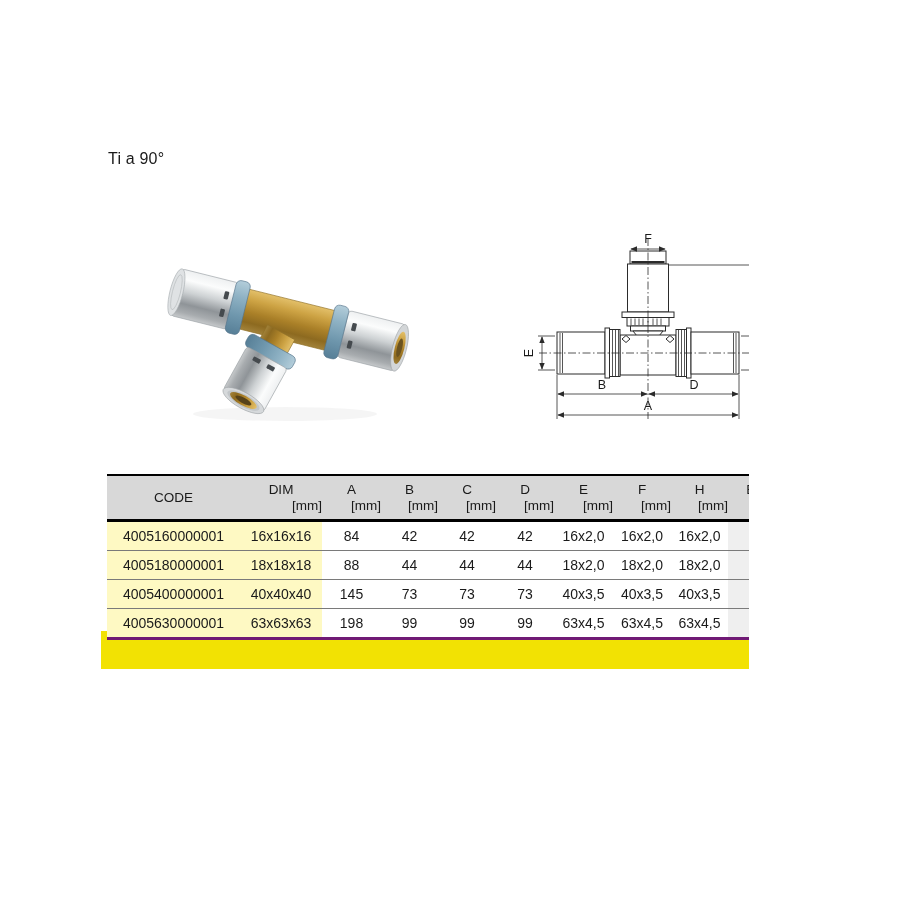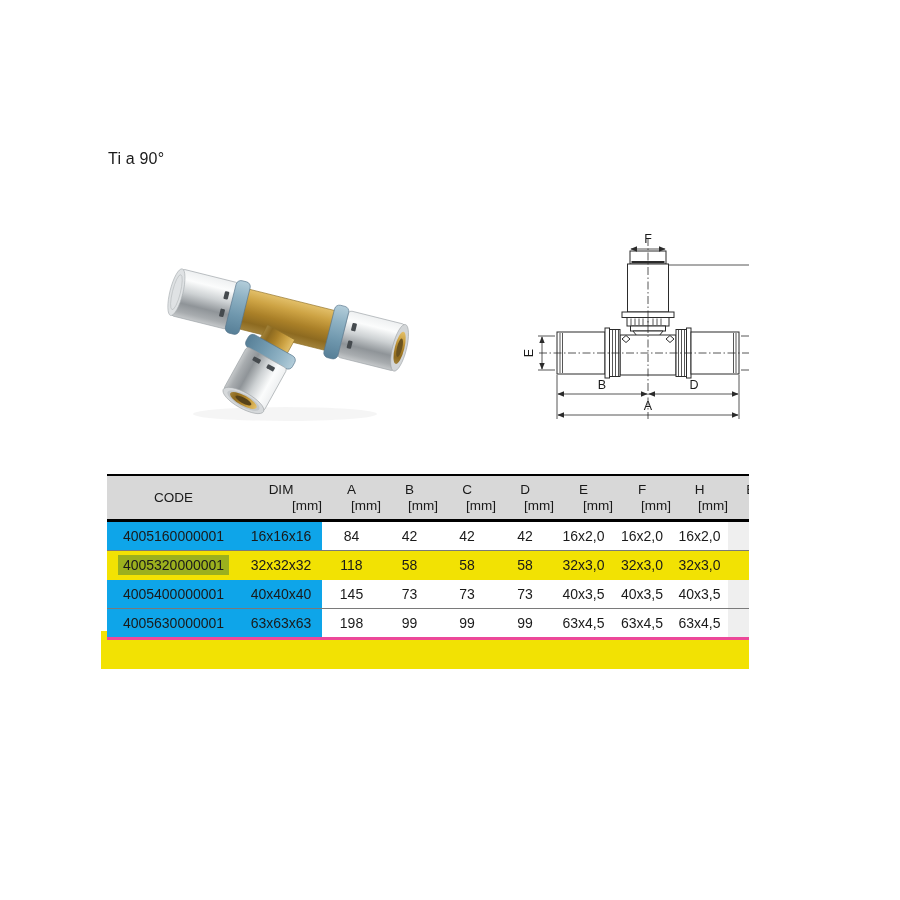--- a/index.html
+++ b/index.html
@@ -23,22 +23,22 @@
     background:#D8D8D8; border-top:2px solid #000; border-bottom:3px solid #000;
     font-weight:normal; font-size:13.5px; line-height:1.18; height:41px;
     text-align:center; vertical-align:middle; padding:1px 0;
   }
   .spec th .unit { display:block;text-align:right; }
   .spec th .unit:empty { display:none; }
   .spec td {
     text-align:center; height:28px; padding:0;
     border-bottom:1px solid #7a7a7a; background:#fff;
   }
-  .spec tr:last-child td { border-bottom:3px solid #ec4899; }
-  .spec td.shade { background:#0ea5e9; }
+  .spec tr:last-child td { border-bottom:3px solid #701a75; }
+  .spec td.shade { background:#fef9c3; }
   .spec td.bag   { background:#EFEFEF; }
   .spec tr.hl td { background:#F2E203; border-bottom-color:#F2E203; }
   .spec tr.pre-hl td { border-bottom-color:#F2E203; }
   .code-mark { background:#9BB01E; padding:2px 5px; }
   .dwg-fill  { stroke:#2b2b2b; stroke-width:1; fill:#ffffff; }
   .dwg-thin  { stroke:#2b2b2b; stroke-width:.8; fill:none; }
   .dwg-cl    { stroke:#2b2b2b; stroke-width:.8; fill:none; stroke-dasharray:8 2.5 1.5 2.5; }
   .dwg-text  { font-family:"Liberation Sans", sans-serif; font-size:12.5px; fill:#1a1a1a; }
 </style>
 </head>
@@ -240,30 +240,30 @@
             <td class="shade">16x16x16</td>
             <td>84</td>
             <td>42</td>
             <td>42</td>
             <td>42</td>
             <td>16x2,0</td>
             <td>16x2,0</td>
             <td>16x2,0</td>
             <td class="bag">2</td>
           </tr>
-          <tr class="hl">
-            <td class="shade"><span class="code-mark" style="background: rgb(155, 176, 30);">4005320000001</span></td>
-            <td class="shade">32x32x32</td>
-            <td>118</td>
-            <td>58</td>
-            <td>58</td>
-            <td>58</td>
-            <td>32x3,0</td>
-            <td>32x3,0</td>
-            <td>32x3,0</td>
+          <tr>
+            <td class="shade">4005180000001</td>
+            <td class="shade">18x18x18</td>
+            <td>88</td>
+            <td>44</td>
+            <td>44</td>
+            <td>44</td>
+            <td>18x2,0</td>
+            <td>18x2,0</td>
+            <td>18x2,0</td>
             <td class="bag">2</td>
           </tr>
           <tr>
             <td class="shade">4005400000001</td>
             <td class="shade">40x40x40</td>
             <td>145</td>
             <td>73</td>
             <td>73</td>
             <td>73</td>
             <td>40x3,5</td>

